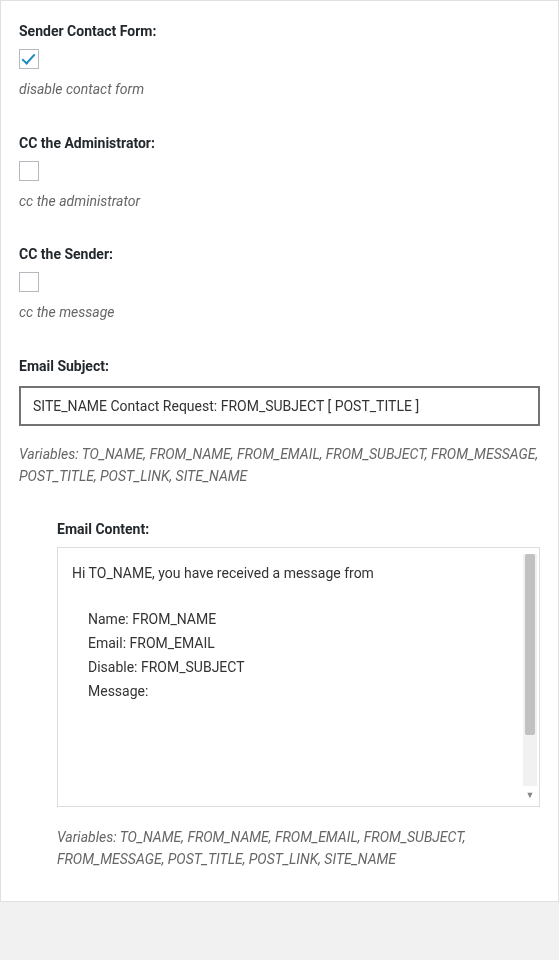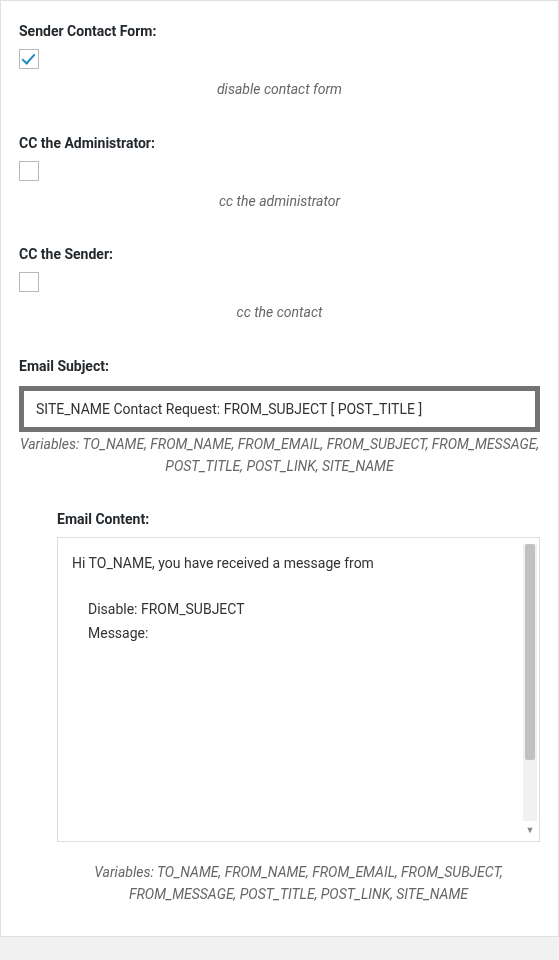--- a/index.html
+++ b/index.html
@@ -60,38 +60,37 @@
       border: solid #1e8cbe;
       border-width: 0 2.5px 2.5px 0;
       transform: rotate(42deg);
     }
     .hint {
       font-size: 14px;
       font-style: italic;
       color: #666;
       line-height: 1.55;
       margin-top: 2px;
-      text-align: center;
     }
     .text-input {
       width: 100%;
       padding: 10px 12px;
       font-size: 14px;
       color: #333;
-      border: 5px solid #737373;
+      border: 2px solid #737373;
       background: #fff;
       font-family: inherit;
       margin-top: 2px;
-      margin-bottom: 0;
+      margin-bottom: 16px;
     }
     .textarea-wrap {
       position: relative;
       border: 1px solid #ddd;
       background: #fff;
-      height: 305px;
+      height: 260px;
       margin-bottom: 20px;
       margin-top: 4px;
     }
     .textarea-content {
       padding: 14px 28px 14px 14px;
       font-size: 14px;
       color: #333;
       line-height: 1.7;
       height: 100%;
       overflow: hidden;
@@ -159,35 +158,37 @@
         <span class="checkbox"></span>
       </div>
       <div class="hint">cc the administrator</div>
     </div>
 
     <div class="field">
       <span class="field-label">CC the Sender:</span>
       <div class="checkbox-wrap">
         <span class="checkbox"></span>
       </div>
-      <div class="hint">cc the contact</div>
+      <div class="hint">cc the message</div>
     </div>
 
     <div class="field">
       <span class="field-label">Email Subject:</span>
       <input type="text" class="text-input" value="SITE_NAME Contact Request: FROM_SUBJECT [ POST_TITLE ]" style="">
       <div class="hint">Variables: TO_NAME, FROM_NAME, FROM_EMAIL, FROM_SUBJECT, FROM_MESSAGE, POST_TITLE, POST_LINK, SITE_NAME</div>
     </div>
 
     <div class="field last">
       <span class="field-label">Email Content:</span>
       <div class="textarea-wrap">
         <div class="textarea-content">
           <span class="para">Hi TO_NAME, you have received a message from</span>
           <span class="gap"></span>
+          <span class="pad-line">Name: FROM_NAME</span>
+          <span class="pad-line">Email: FROM_EMAIL</span>
           <span class="pad-line">Disable: FROM_SUBJECT</span>
           <span class="pad-line">Message:</span>
           <span class="gap"></span>
         </div>
         <div class="scroll-track">
           <div class="scroll-thumb"></div>
         </div>
         <div class="scroll-arrow down">▼</div>
       </div>
       <div class="hint">Variables: TO_NAME, FROM_NAME, FROM_EMAIL, FROM_SUBJECT, FROM_MESSAGE, POST_TITLE, POST_LINK, SITE_NAME</div>

